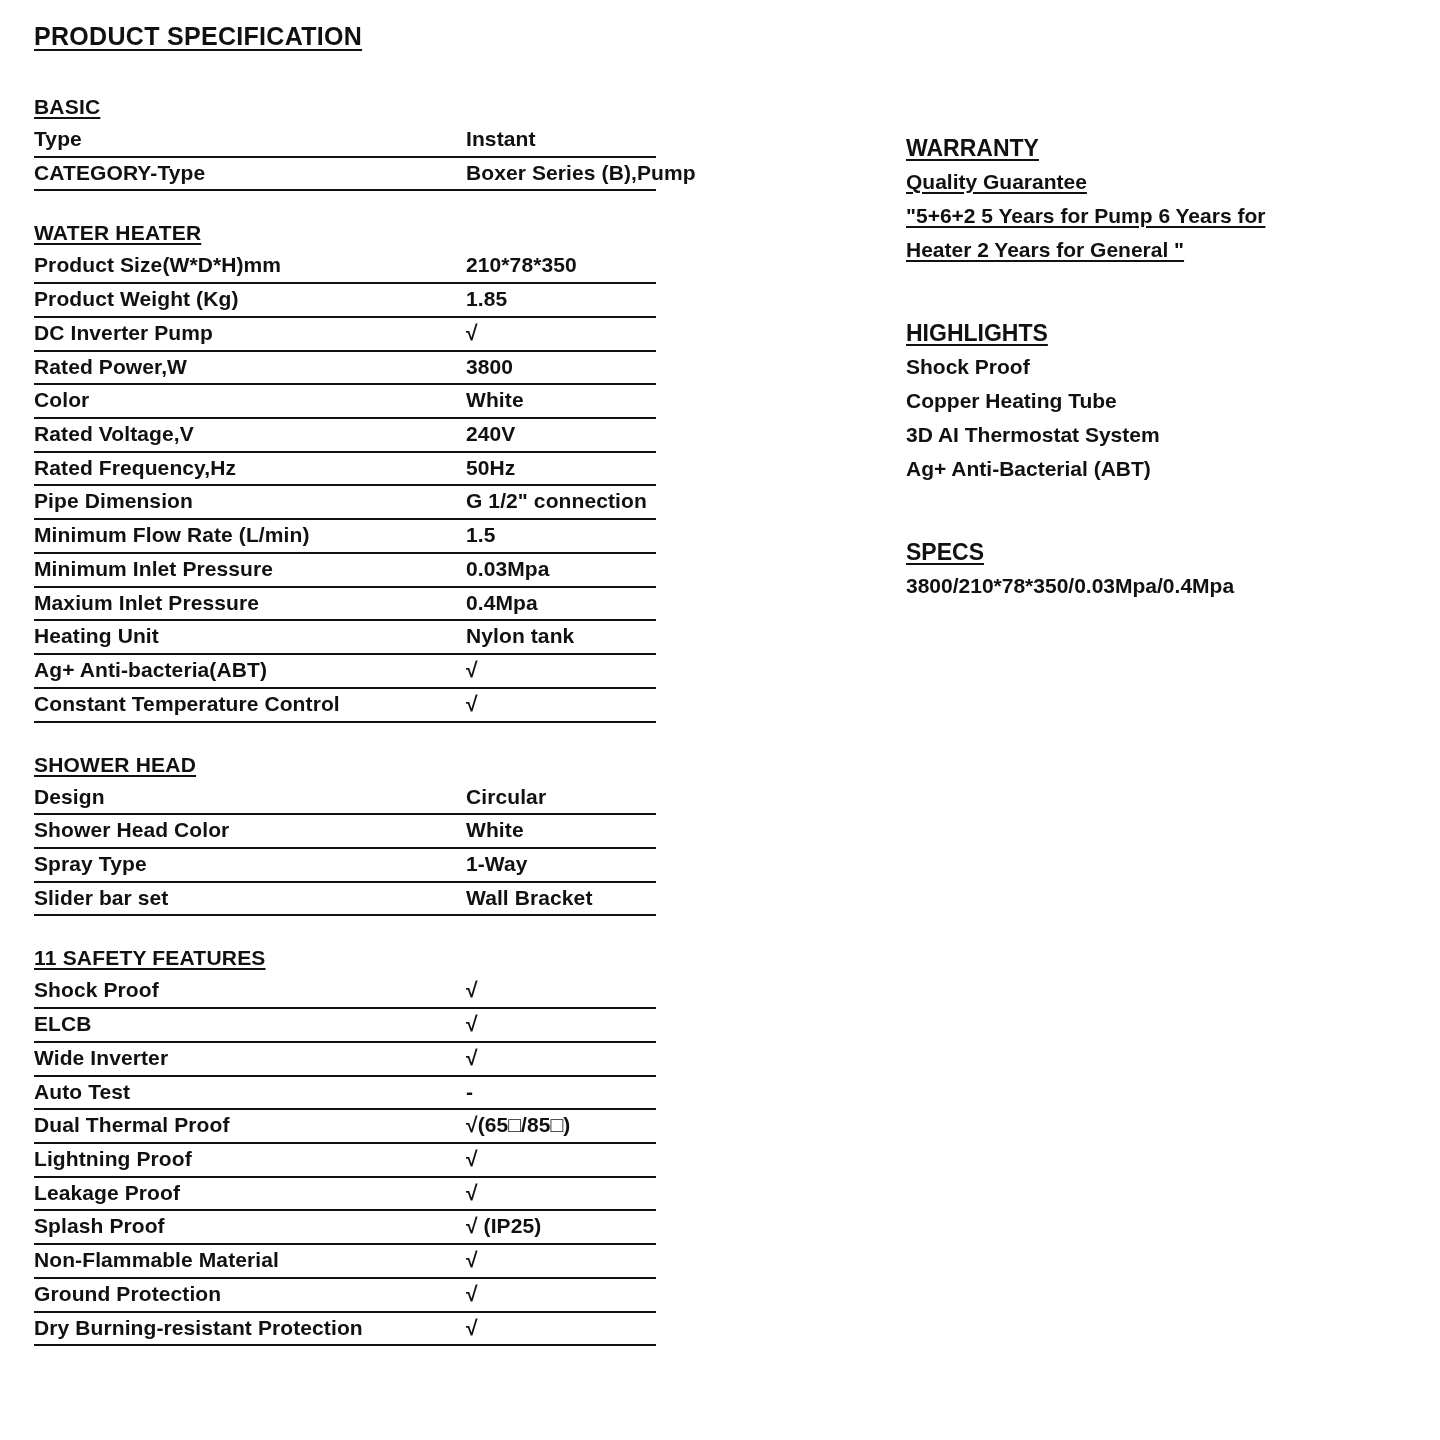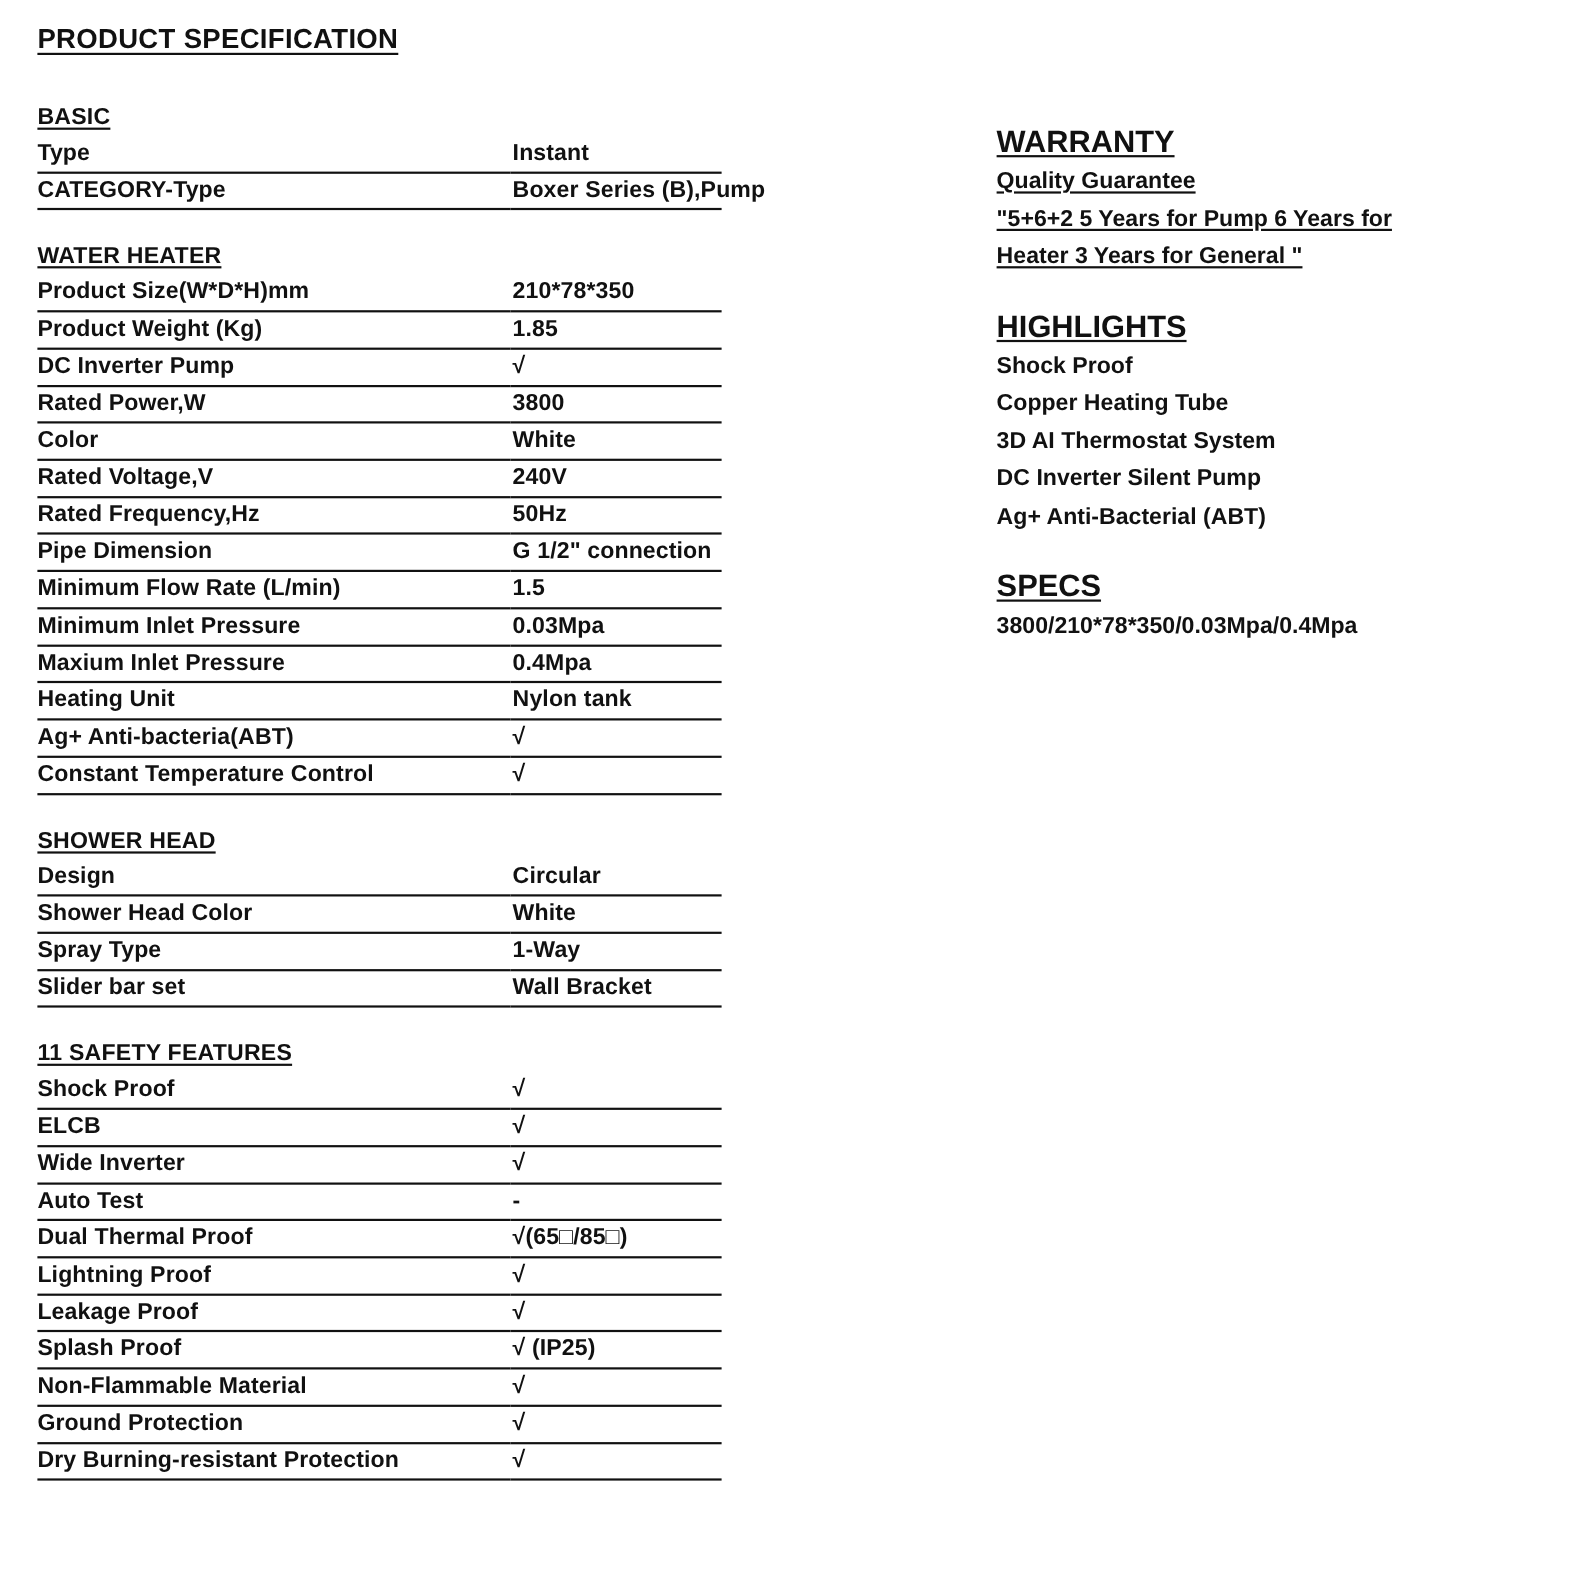--- a/index.html
+++ b/index.html
@@ -82,26 +82,27 @@
     padding-left: 2px;
   }
   
   table.spec.safety td.key { width: 430px; }
   table.spec.safety td.val { width: 190px; }
 
   .r-block {
     margin-bottom: 30px;
   }
   .r-head {
-    font-size: 28px;
+    font-size: 23px;
     font-weight: bold;
     text-decoration: underline;
     text-underline-offset: 3px;
     display: inline-block;
     margin-bottom: 3px;
+    margin-top: 22px;
   }
   .r-line-ul {
     font-size: 21px;
     font-weight: bold;
     text-decoration: underline;
     text-underline-offset: 3px;
     line-height: 1.63;
     display: block;
     width: 430px;
   }
@@ -280,29 +281,28 @@
       </div>
 
     </div>
 
     <div class="col-right">
 
       <div class="r-block">
         <div class="r-head">WARRANTY</div>
         <span class="r-line-ul">Quality Guarantee</span>
         <span class="r-line-ul">"5+6+2 5 Years for Pump 6 Years for</span>
-        <span class="r-line-ul">Heater 3 Years for General "</span>
+        <span class="r-line-ul">Heater 2 Years for General "</span>
       </div>
 
       <div class="r-block">
         <div class="r-head">HIGHLIGHTS</div>
         <span class="r-line">Shock Proof</span>
         <span class="r-line">Copper Heating Tube</span>
         <span class="r-line">3D AI Thermostat System</span>
-        <span class="r-line">DC Inverter Silent Pump</span>
         <span class="r-line">Ag+ Anti-Bacterial (ABT)</span>
       </div>
 
       <div class="r-block">
         <div class="r-head">SPECS</div>
         <span class="r-line">3800/210*78*350/0.03Mpa/0.4Mpa</span>
       </div>
 
     </div>
   </div>

